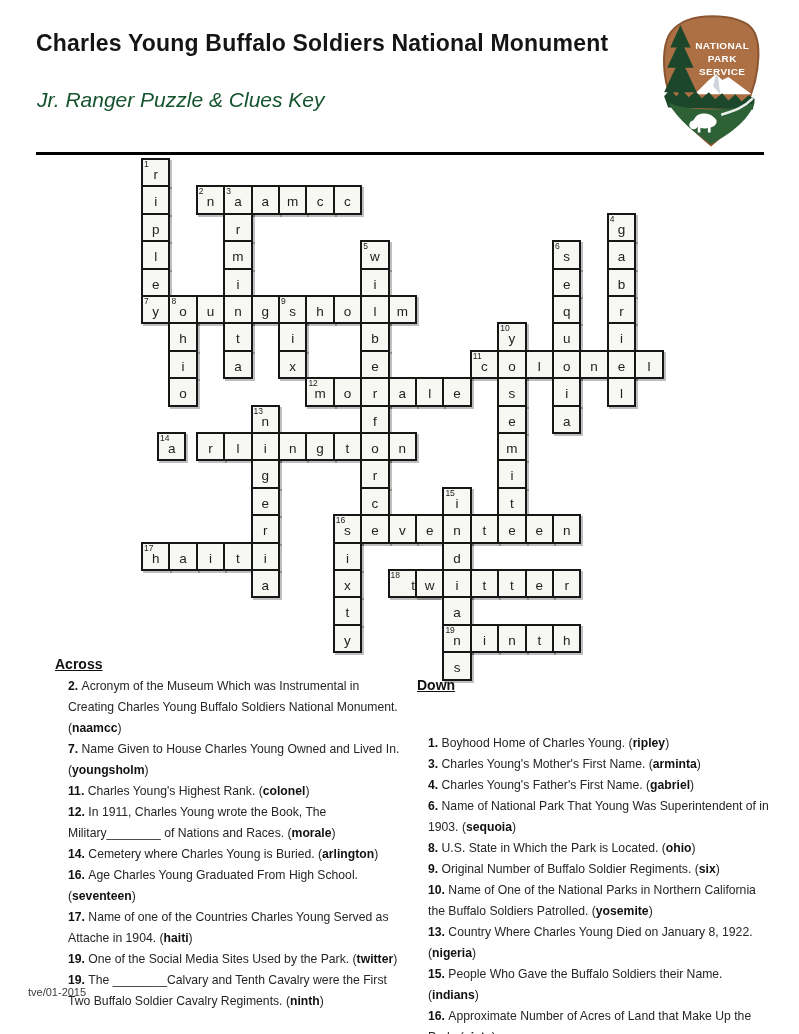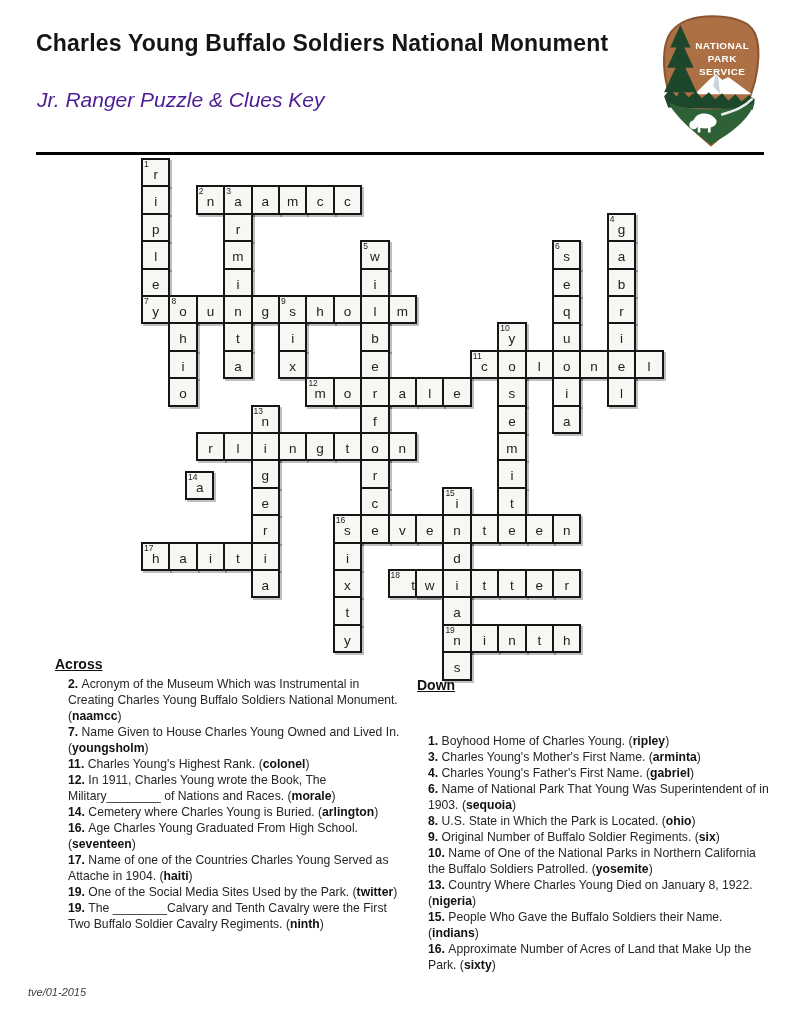--- a/index.html
+++ b/index.html
@@ -1,41 +1,41 @@
 <!DOCTYPE html>
 <html><head>
 <meta charset="utf-8">
 <style>
   html,body{margin:0;padding:0;background:#e9e9e9;}
   #page{position:relative;width:799px;height:1034px;background:#ffffff;overflow:hidden;
         font-family:"Liberation Sans",sans-serif;}
   .title{position:absolute;left:36px;top:30px;font-size:23px;font-weight:700;
          letter-spacing:.2px;color:#151515;}
   .subtitle{position:absolute;left:37px;top:88px;font-size:21px;font-style:italic;
-            color:#4c1d95;}
+            color:#14532d;}
   .rule{position:absolute;left:36px;top:152px;width:728px;height:3px;background:#000;}
   .logo{position:absolute;left:658px;top:12px;width:106px;height:136px;}
 
   .grid{position:absolute;left:141px;top:158px;width:524px;height:524px;}
   .cell{position:absolute;width:29.4px;height:29.4px;box-sizing:border-box;
         border:2px solid #161616;background:#f7f7f4;
         box-shadow:2px 2px 0 rgba(0,0,0,.25);}
   .clet{position:absolute;left:0;right:0;top:8px;text-align:center;
         font-size:13.5px;line-height:1;color:#222;}
   .cnum{position:absolute;top:0;left:1px;font-size:8.5px;line-height:1.1;color:#1c1c1c;}
 
   .clues-across{position:absolute;left:55px;top:656px;width:355px;}
   .clues-down{position:absolute;left:417px;top:677px;width:360px;}
   .clue-heading{font-size:14px;font-weight:bold;text-decoration:underline;
                 color:#111;margin-bottom:4px;}
-  .clue-list{font-size:12.2px;line-height:16px;color:#262626;}
+  .clue-list{font-size:12.2px;line-height:21px;color:#262626;}
   .clues-across .clue-list{margin-left:13px;width:335px;}
   .clues-down .clue-list{margin-left:11px;width:344px;margin-top:40px;}
   .clue b{color:#111;}
-  .credit{position:absolute;left:28px;top:986px;font-size:11px;color:#3c3c3c;font-style:italic;}
+  .credit{position:absolute;left:28px;top:986px;font-size:11px;color:#3c3c3c;}
   svg text{font-family:"Liberation Sans",sans-serif;font-weight:bold;}
 </style>
 </head>
 <body>
 
 <div id="page">
 
   <div class="title">Charles Young Buffalo Soldiers National Monument</div>
   <div class="subtitle">Jr. Ranger Puzzle &amp; Clues Key</div>
 
@@ -274,21 +274,21 @@
       </div>
       <div class="cell" style="left: 219.2px; top: 246.6px;">
         <span class="clet">f</span>
       </div>
       <div class="cell" style="left: 356.2px; top: 246.6px;">
         <span class="clet">e</span>
       </div>
       <div class="cell" style="left: 411px; top: 246.6px;">
         <span class="clet">a</span>
       </div>
-      <div class="cell" style="left: 44px; top: 274px; margin-top: 39px;">
+      <div class="cell" style="left: 16px; top: 274px;">
         <span class="cnum">14</span>
         <span class="clet">a</span>
       </div>
       <div class="cell" style="left: 54.8px; top: 274px;">
         <span class="clet">r</span>
       </div>
       <div class="cell" style="left: 82.2px; top: 274px;">
         <span class="clet">l</span>
       </div>
       <div class="cell" style="left: 109.6px; top: 274px;">

